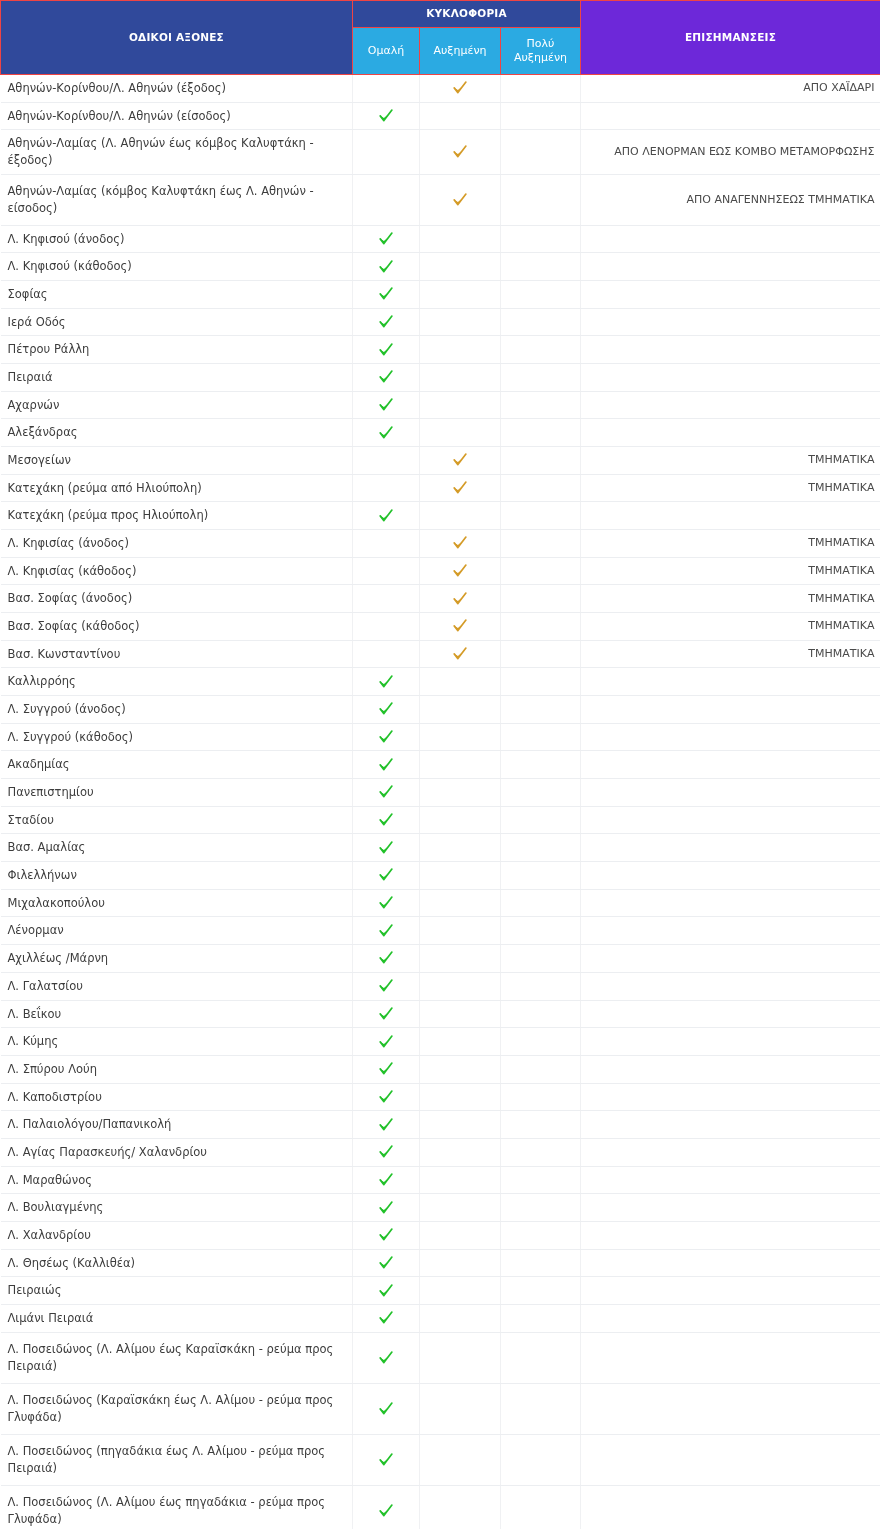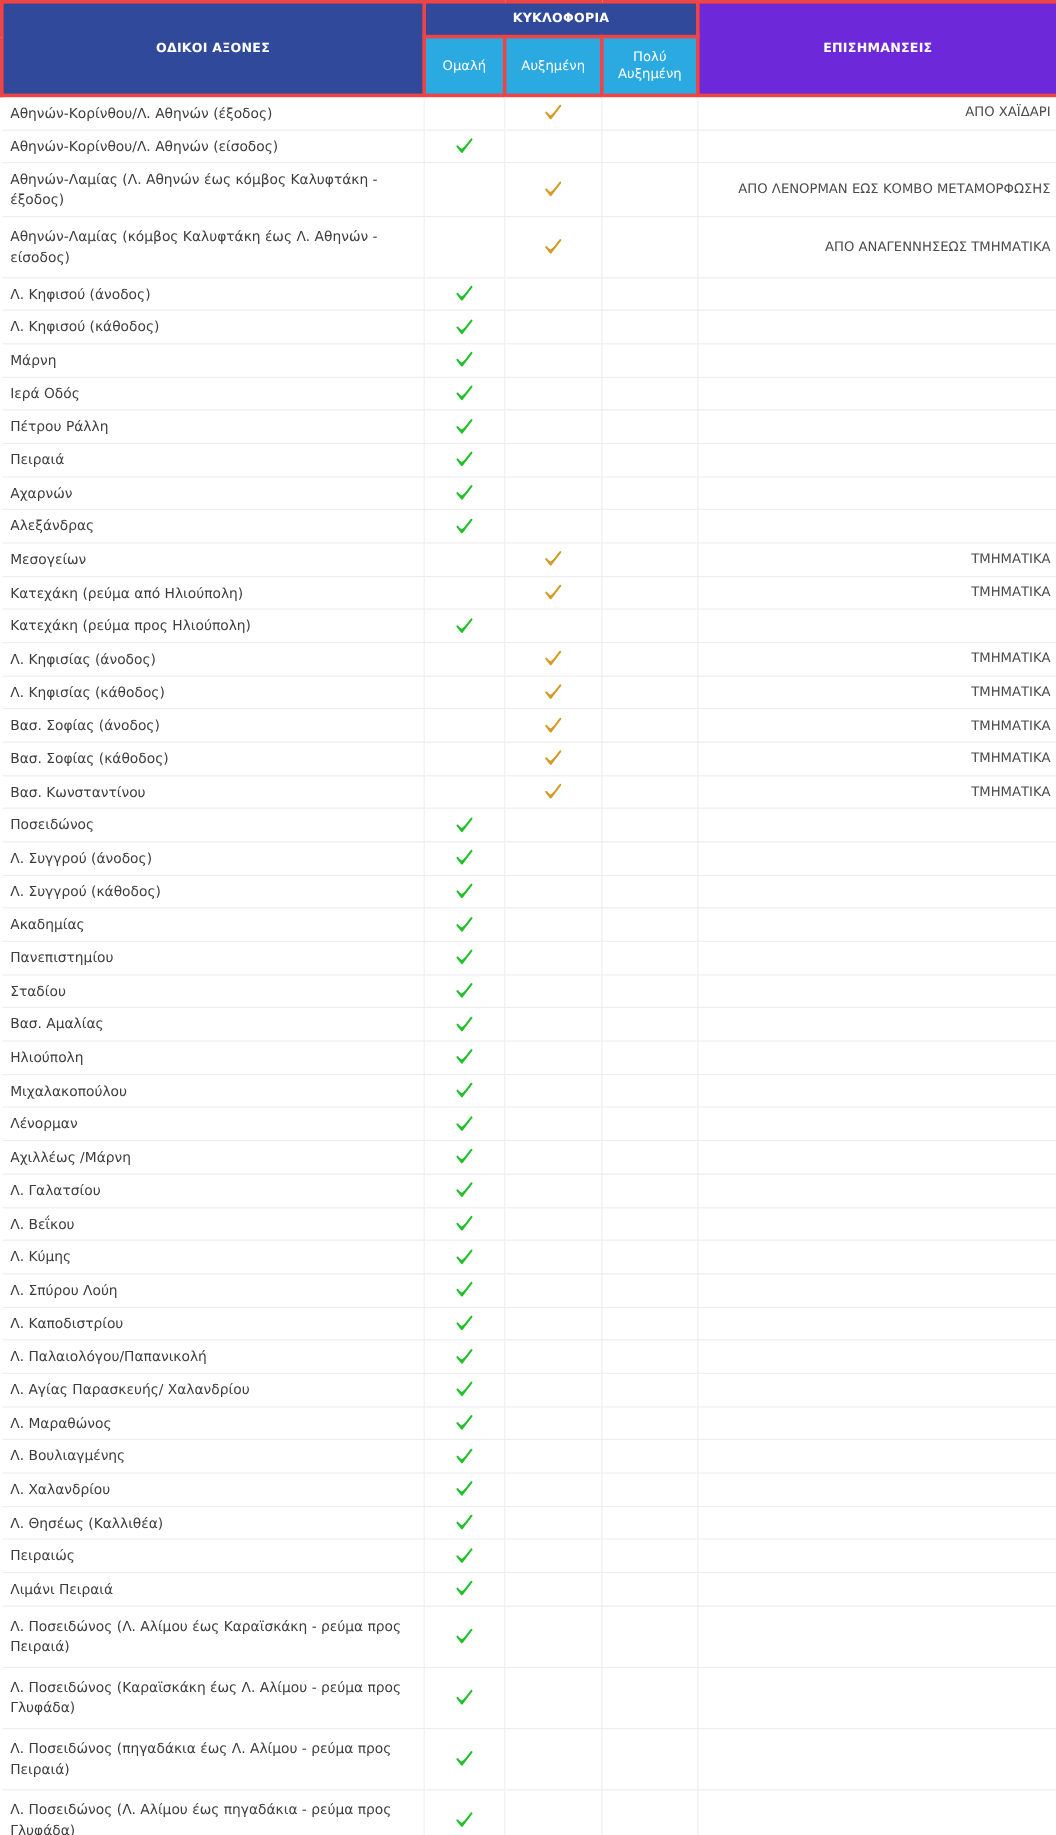--- a/index.html
+++ b/index.html
@@ -25,21 +25,21 @@
   col.col-axis     { width: 352px; }
   col.col-smooth   { width: 67px;  }
   col.col-incr     { width: 81px;  }
   col.col-veryincr { width: 80px;  }
   col.col-notes    { width: 300px; }
 
   
   thead th {
     padding: 0;
     margin: 0;
-    border: 3px solid #ef4444;
+    border: 1px solid #ef4444;
     color: #ffffff;
     text-align: center;
     vertical-align: middle;
     font-size: 10.5px;
     font-weight: bold;
     letter-spacing: 0.2px;
     line-height: 1.25;
   }
   th.hdr-axis {
     background: #30499B;
@@ -182,21 +182,21 @@
         <td class="cell-axis">Λ. Κηφισού (κάθοδος)</td>
         <td class="cell-mark"><span class="check"><svg width="16" height="16" viewBox="0 0 16 16" aria-hidden="true">
               <path d="M2.6 8.1 L5.9 12.4 L13.6 2.3 L12.0 5.0 L5.9 10.0 Z" fill="#22C12A"></path>
               <path d="M2.2 7.9 L5.9 12.6 L13.9 2.1" stroke="#22C12A" stroke-width="1.7" fill="none" stroke-linecap="round" stroke-linejoin="round"></path>
             </svg></span></td>
         <td class="cell-mark"></td>
         <td class="cell-mark"></td>
         <td class="cell-notes"></td>
       </tr>
       <tr>
-        <td class="cell-axis">Μάρνη</td>
+        <td class="cell-axis">Σοφίας</td>
         <td class="cell-mark"><span class="check"><svg width="16" height="16" viewBox="0 0 16 16" aria-hidden="true">
               <path d="M2.6 8.1 L5.9 12.4 L13.6 2.3 L12.0 5.0 L5.9 10.0 Z" fill="#22C12A"></path>
               <path d="M2.2 7.9 L5.9 12.6 L13.9 2.1" stroke="#22C12A" stroke-width="1.7" fill="none" stroke-linecap="round" stroke-linejoin="round"></path>
             </svg></span></td>
         <td class="cell-mark"></td>
         <td class="cell-mark"></td>
         <td class="cell-notes"></td>
       </tr>
       <tr>
         <td class="cell-axis">Ιερά Οδός</td>
@@ -322,21 +322,21 @@
         <td class="cell-axis">Βασ. Κωνσταντίνου</td>
         <td class="cell-mark"></td>
         <td class="cell-mark"><span class="check"><svg width="16" height="16" viewBox="0 0 16 16" aria-hidden="true">
               <path d="M2.6 8.1 L5.9 12.4 L13.6 2.3 L12.0 5.0 L5.9 10.0 Z" fill="#D49B27"></path>
               <path d="M2.2 7.9 L5.9 12.6 L13.9 2.1" stroke="#D49B27" stroke-width="1.7" fill="none" stroke-linecap="round" stroke-linejoin="round"></path>
             </svg></span></td>
         <td class="cell-mark"></td>
         <td class="cell-notes">ΤΜΗΜΑΤΙΚΑ</td>
       </tr>
       <tr>
-        <td class="cell-axis">Ποσειδώνος</td>
+        <td class="cell-axis">Καλλιρρόης</td>
         <td class="cell-mark"><span class="check"><svg width="16" height="16" viewBox="0 0 16 16" aria-hidden="true">
               <path d="M2.6 8.1 L5.9 12.4 L13.6 2.3 L12.0 5.0 L5.9 10.0 Z" fill="#22C12A"></path>
               <path d="M2.2 7.9 L5.9 12.6 L13.9 2.1" stroke="#22C12A" stroke-width="1.7" fill="none" stroke-linecap="round" stroke-linejoin="round"></path>
             </svg></span></td>
         <td class="cell-mark"></td>
         <td class="cell-mark"></td>
         <td class="cell-notes"></td>
       </tr>
       <tr>
         <td class="cell-axis">Λ. Συγγρού (άνοδος)</td>
@@ -392,21 +392,21 @@
         <td class="cell-axis">Βασ. Αμαλίας</td>
         <td class="cell-mark"><span class="check"><svg width="16" height="16" viewBox="0 0 16 16" aria-hidden="true">
               <path d="M2.6 8.1 L5.9 12.4 L13.6 2.3 L12.0 5.0 L5.9 10.0 Z" fill="#22C12A"></path>
               <path d="M2.2 7.9 L5.9 12.6 L13.9 2.1" stroke="#22C12A" stroke-width="1.7" fill="none" stroke-linecap="round" stroke-linejoin="round"></path>
             </svg></span></td>
         <td class="cell-mark"></td>
         <td class="cell-mark"></td>
         <td class="cell-notes"></td>
       </tr>
       <tr>
-        <td class="cell-axis">Ηλιούπολη</td>
+        <td class="cell-axis">Φιλελλήνων</td>
         <td class="cell-mark"><span class="check"><svg width="16" height="16" viewBox="0 0 16 16" aria-hidden="true">
               <path d="M2.6 8.1 L5.9 12.4 L13.6 2.3 L12.0 5.0 L5.9 10.0 Z" fill="#22C12A"></path>
               <path d="M2.2 7.9 L5.9 12.6 L13.9 2.1" stroke="#22C12A" stroke-width="1.7" fill="none" stroke-linecap="round" stroke-linejoin="round"></path>
             </svg></span></td>
         <td class="cell-mark"></td>
         <td class="cell-mark"></td>
         <td class="cell-notes"></td>
       </tr>
       <tr>
         <td class="cell-axis">Μιχαλακοπούλου</td>

